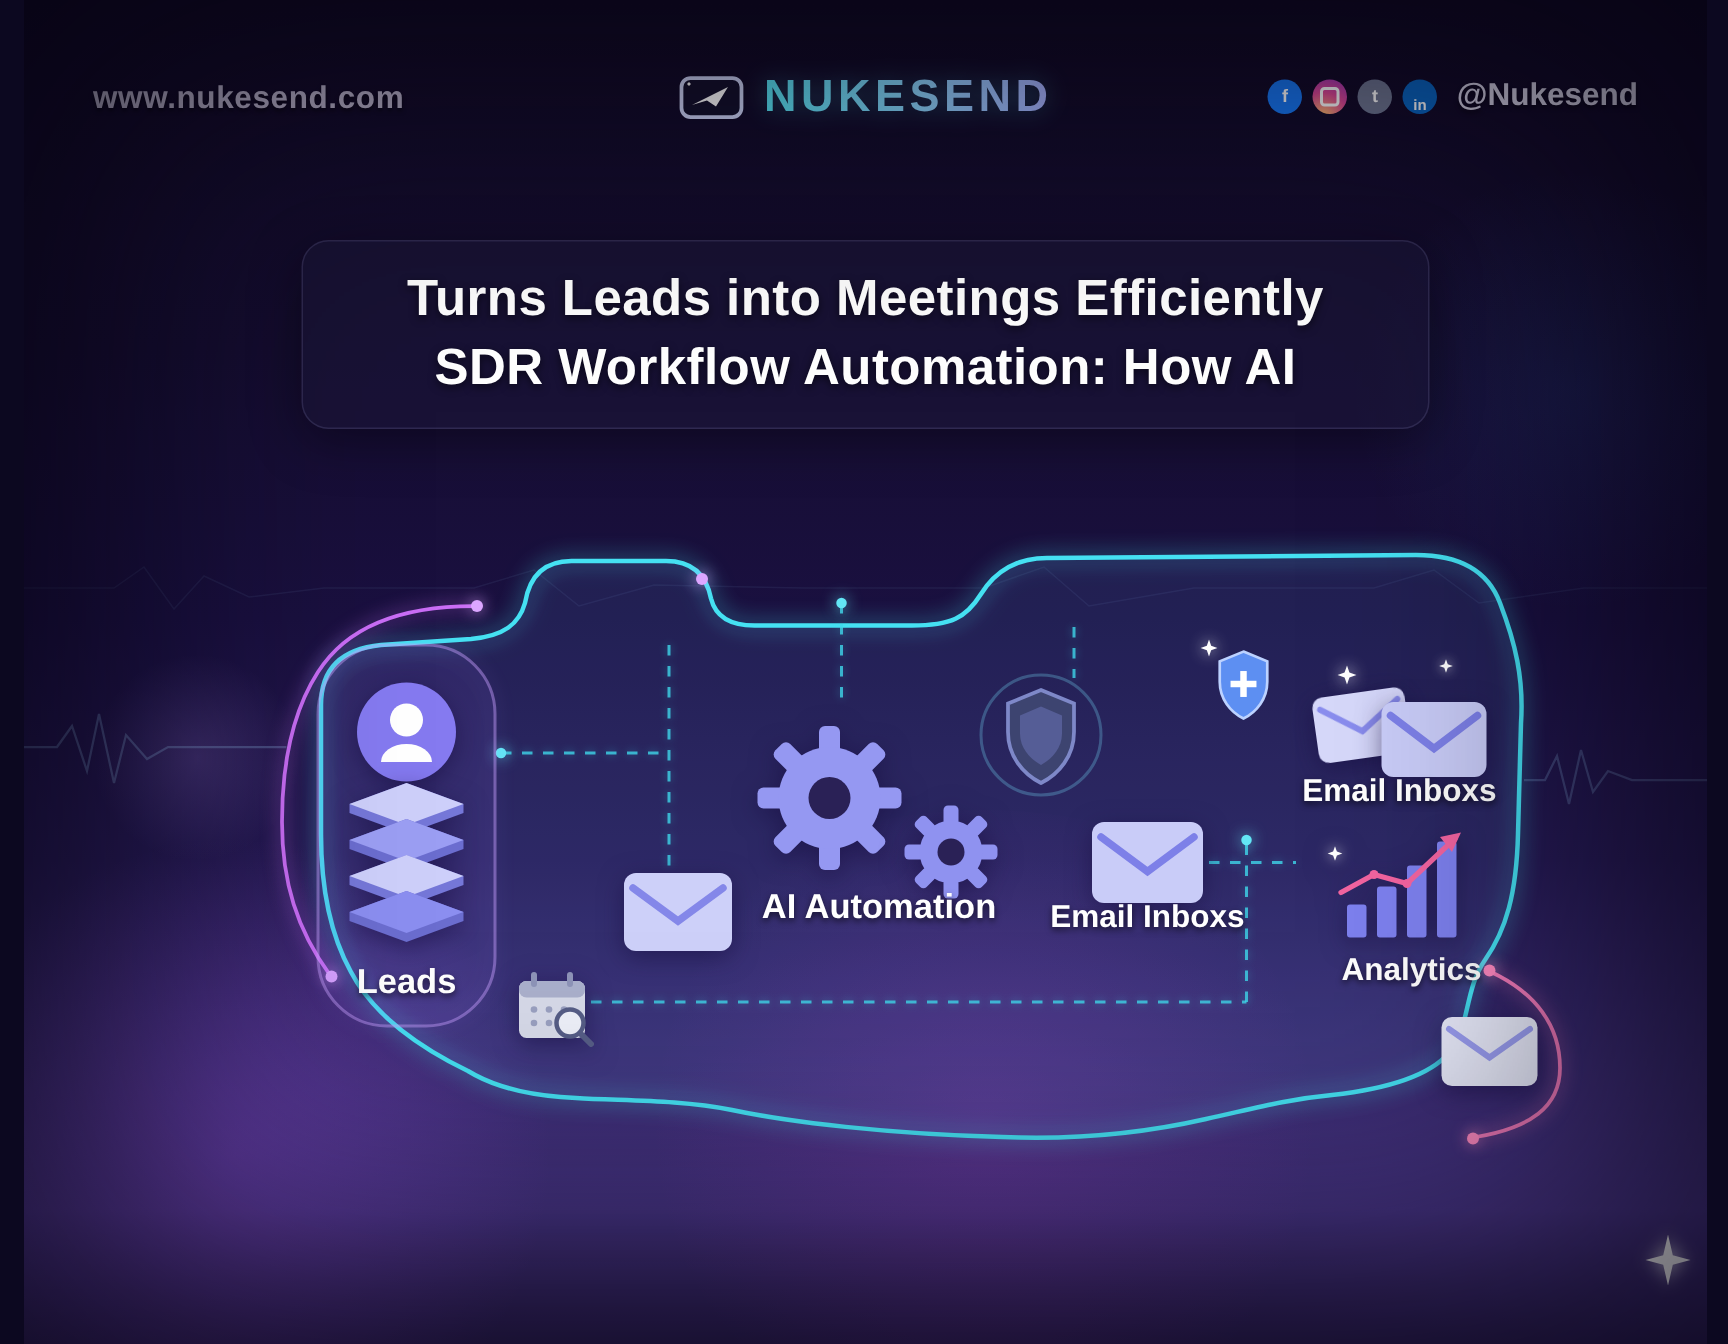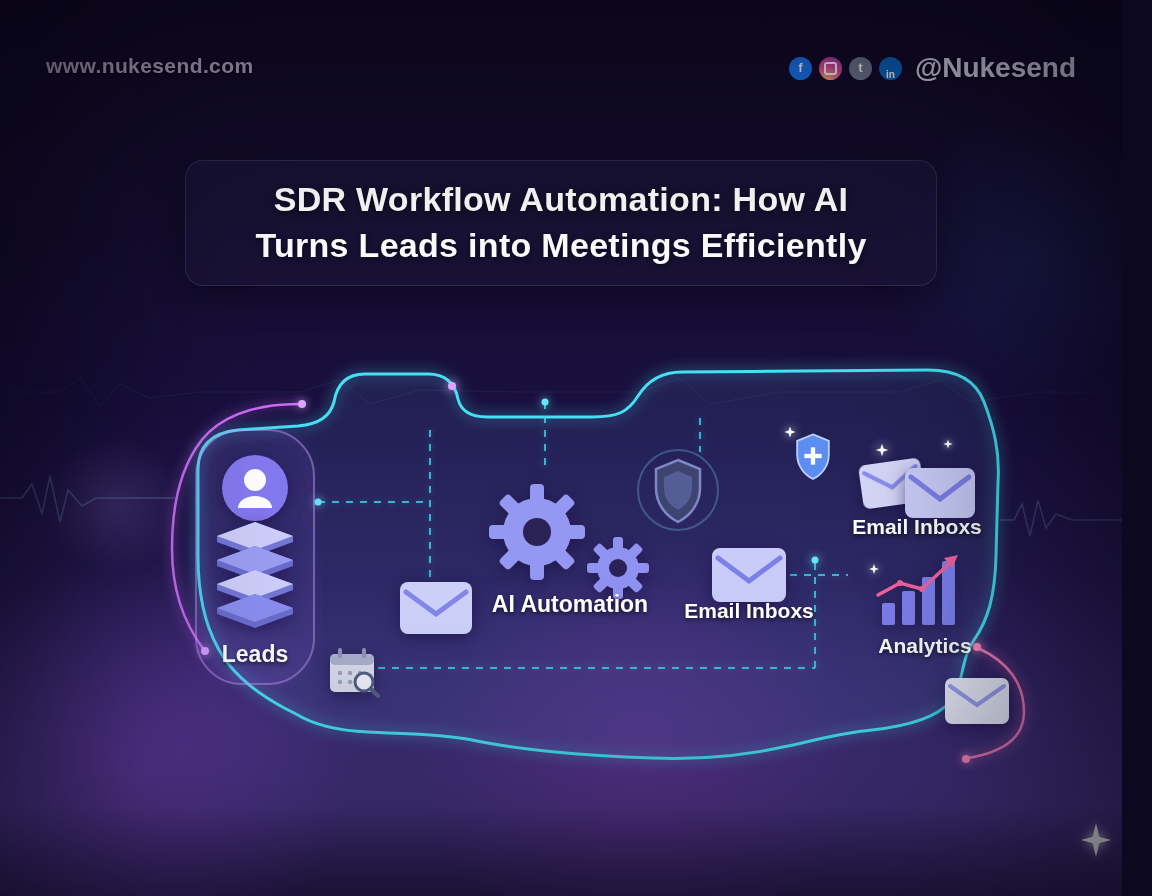--- a/index.html
+++ b/index.html
@@ -1,19 +1,20 @@
 <!DOCTYPE html>
 <html><head>
 <meta charset="utf-8">
 <style>
   html,body{margin:0;padding:0;background:#0c0820;}
   .canvas{
     position:relative;width:1122px;height:896px;overflow:hidden;
     font-family:"Liberation Sans",sans-serif;
     background:linear-gradient(180deg,#120b26 0%,#150d30 26%,#1a1040 46%,#261a54 64%,#3a2b71 79%,#483585 90%,#2f2158 100%);
+    margin-left:16px;
   }
   .glow{position:absolute;pointer-events:none;border-radius:50%;}
   .glow1{left:-90px;top:540px;width:460px;height:460px;background:radial-gradient(circle,rgba(168,85,247,.30),transparent 65%);}
   .glow2{left:370px;top:540px;width:540px;height:420px;background:radial-gradient(circle,rgba(217,70,239,.16),transparent 65%);}
   .glow3{right:-70px;top:100px;width:320px;height:320px;background:radial-gradient(circle,rgba(56,130,246,.10),transparent 65%);}
   .glow4{left:40px;top:430px;width:150px;height:150px;background:radial-gradient(circle,rgba(190,150,255,.18),transparent 65%);}
   .vignette{position:absolute;inset:0;box-shadow:inset 0 0 210px 70px rgba(4,2,12,.60);pointer-events:none;}
 
   
   .site-url{position:absolute;top:54px;left:46px;font-size:21px;font-weight:bold;color:#b4aec5;letter-spacing:.4px;text-shadow:0 2px 3px rgba(0,0,0,.5);}
@@ -25,21 +26,21 @@
     filter:drop-shadow(0 0 8px rgba(80,220,245,.35));
   }
   .social{position:absolute;top:52px;right:46px;display:flex;align-items:center;gap:7px;}
   .soc{width:23px;height:23px;border-radius:50%;display:flex;align-items:center;justify-content:center;
        color:#fff;font-size:12px;font-weight:bold;line-height:1;}
   .soc.fb{background:#1877F2;}
   .soc.ig{background:radial-gradient(circle at 30% 110%,#fdc468 0%,#df4996 55%,#9b36b7 100%);}
   .soc.tw{background:#6e7691;}
   .soc.li{background:#0A66C2;font-size:10px;align-items:flex-end;}
   .ig-ring{width:9px;height:9px;border:2px solid #fff;border-radius:3px;display:block;}
-  .handle{margin-left:6px;font-size:28px;font-weight:bold;color:#d6d3e6;text-shadow:0 2px 3px rgba(0,0,0,.5);}
+  .handle{margin-left:6px;font-size:21px;font-weight:bold;color:#d6d3e6;text-shadow:0 2px 3px rgba(0,0,0,.5);}
 
   
   .title-card{
     position:absolute;top:160px;left:50%;transform:translateX(-50%);
     width:710px;padding:16px 20px;text-align:center;
     background:rgba(27,23,56,.58);border:1px solid rgba(170,170,225,.16);
     border-radius:18px;box-shadow:0 8px 34px rgba(0,0,0,.38);
   }
   .title-line{font-size:34px;font-weight:bold;color:#ffffff;line-height:1.35;letter-spacing:.3px;
     text-shadow:0 2px 6px rgba(0,0,0,.55);}
@@ -64,40 +65,48 @@
 
 <div class="canvas">
 
   <div class="glow glow1"></div>
   <div class="glow glow2"></div>
   <div class="glow glow3"></div>
   <div class="glow glow4"></div>
 
   <div class="site-url">www.nukesend.com</div>
 
+  <div class="brand">
+    <svg width="44" height="34" viewBox="0 0 44 34">
+      <rect x="2" y="4" width="40" height="26" rx="6" fill="#14112c" stroke="#cdd3f5" stroke-width="2.5"></rect>
+      <path d="M9 22 L33 10 L25 23 L19 19 Z" fill="#ffffff"></path>
+      <path d="M6 8 l2 0 M7 7 l0 2" stroke="#ffffff" stroke-width="1.4"></path>
+    </svg>
+    <span class="brand-name">NUKESEND</span>
+  </div>
 
   <div class="social">
     <span class="soc fb">
         <span>f</span>
       </span>
     <span class="soc ig">
         <span class="ig-ring"></span>
       </span>
     <span class="soc tw">
         <span>t</span>
       </span>
     <span class="soc li">
         <span>in</span>
       </span>
     <span class="handle">@Nukesend</span>
   </div>
 
   <div class="title-card">
+    <div class="title-line">Turns Leads into Meetings Efficiently</div>
     <div class="title-line">SDR Workflow Automation: How AI</div>
-    <div class="title-line">Turns Leads into Meetings Efficiently</div>
   </div>
 
   <svg class="diagram" width="1152" height="896" viewBox="0 0 1152 896">
 
     <polyline class="wave" stroke-width="1.5" opacity="0.25" points="0,498 22,498 32,484 42,514 50,476 60,522 68,490 82,506 96,498 140,498 175,498"></polyline>
     <polyline class="wave" stroke-width="1.5" opacity="0.22" points="1000,520 1014,520 1022,504 1030,536 1038,500 1046,528 1056,514 1072,520 1152,520"></polyline>
     <polyline class="wave" stroke-width="1" opacity="0.07" points="0,392 60,392 80,378 100,406 120,384 150,398 200,392 300,392 340,380 370,404 420,390 520,392 640,392 680,378 710,404 780,392 900,392 940,380 970,402 1040,392 1152,392"></polyline>
 
     <path class="blob" d="
       M 198 470

